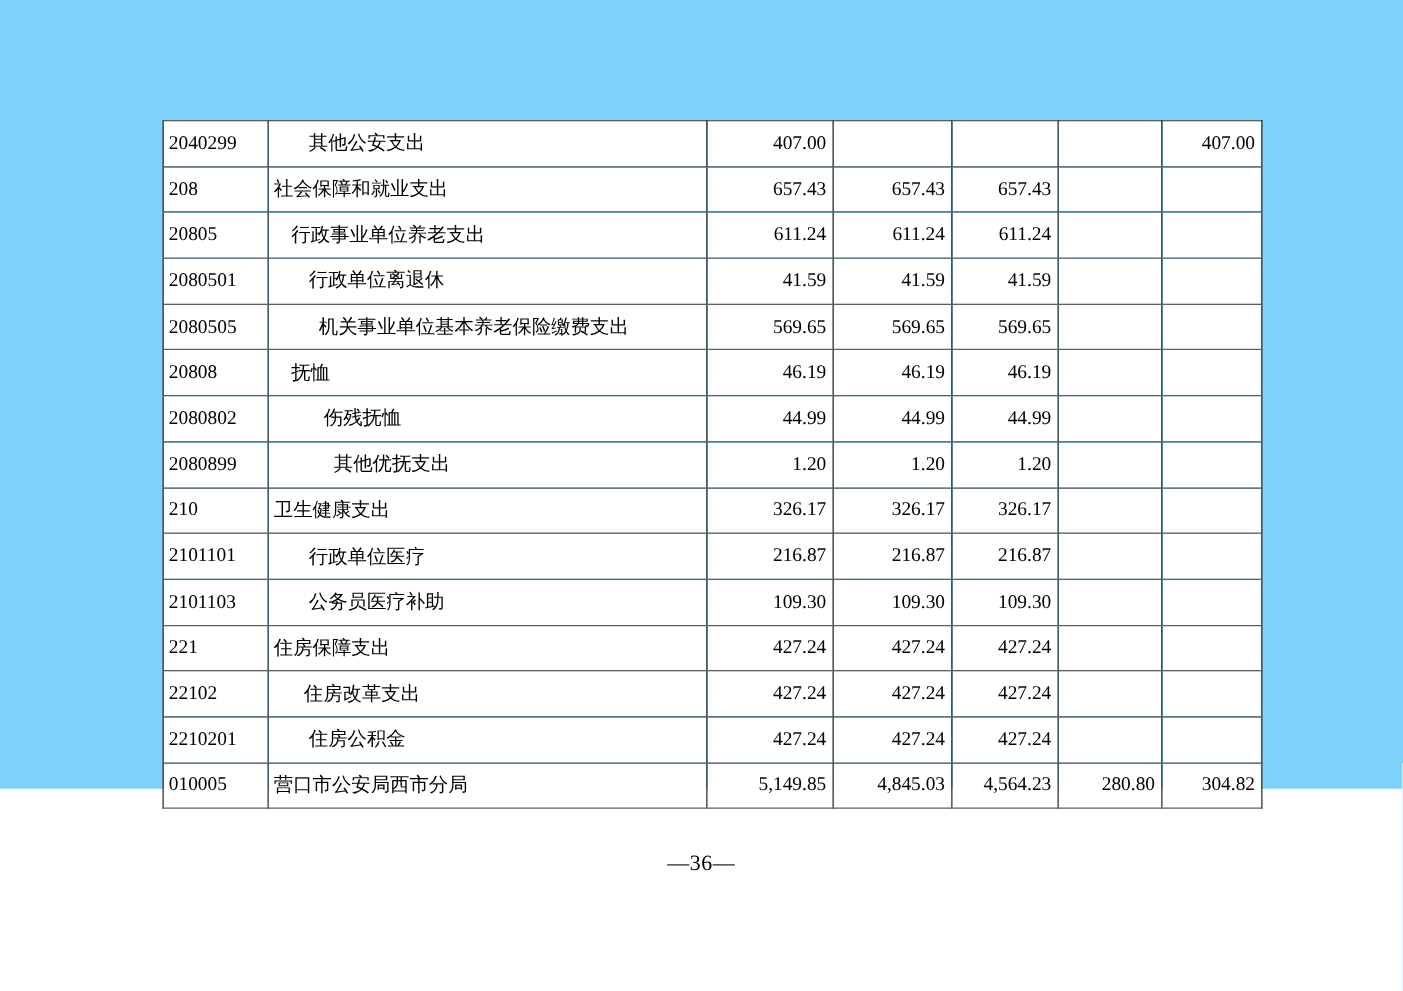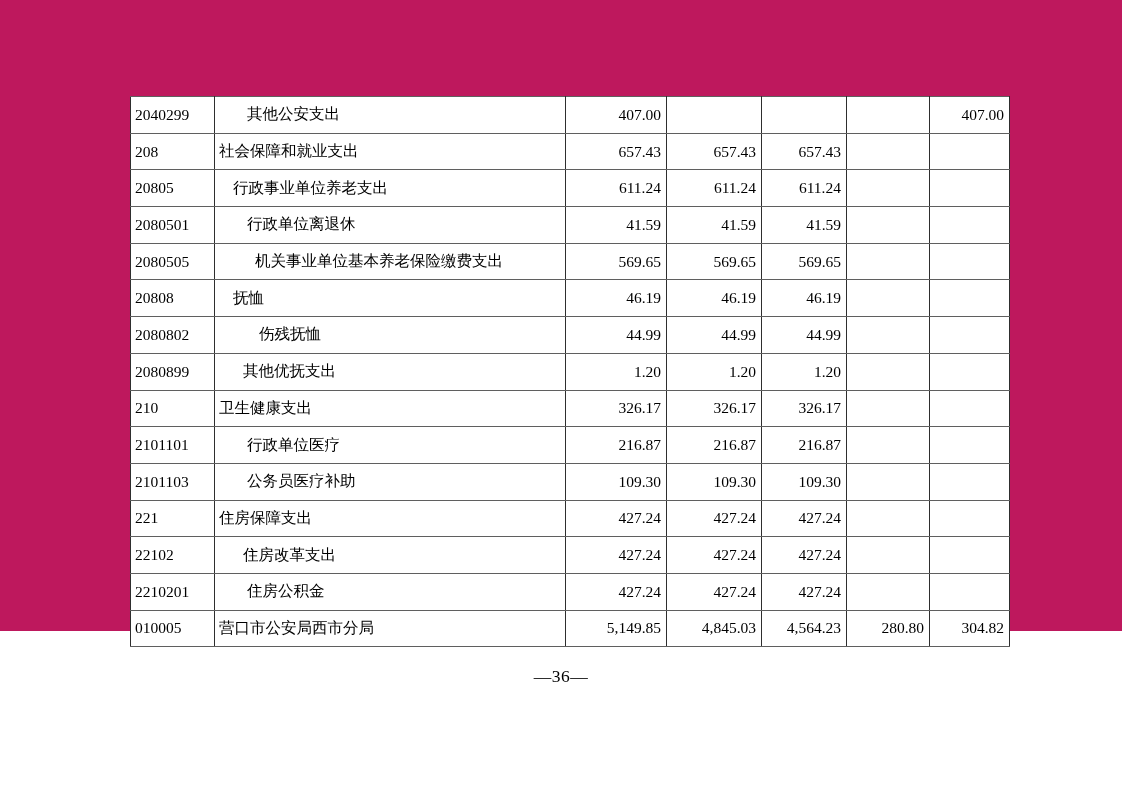--- a/index.html
+++ b/index.html
@@ -6,21 +6,21 @@
   html, body {
     width: 1122px; height: 793px;
     background: #ffffff;
     font-family: "Liberation Serif", "DejaVu Serif", serif;
     color: #000000;
     overflow: hidden;
   }
   .sheet {
     position: relative;
     width: 1122px; height: 631px;
-    background: #be185d;
+    background: #7dd3fc;
   }
   table.budget {
     position: absolute;
     left: 130px; top: 96px;
     border-collapse: collapse;
     table-layout: fixed;
   }
   table.budget tr { height: 36.7px; }
   table.budget td {
     border-left: 1px solid #2e2e2e;
@@ -31,21 +31,21 @@
     white-space: nowrap;
     overflow: hidden;
     font-size: 15.5px;
     background: #ffffff;
   }
   td.code { padding-left: 4px; font-size: 15px; }
   td.name { padding-left: 4px; }
   td.num  { text-align: right; padding-right: 5px; font-size: 15px; }
   .page-number {
     position: absolute;
-    left: 0; top: 666px;
+    left: 0; top: 680px;
     width: 100%;
     text-align: center;
     font-size: 17.5px;
     letter-spacing: 0.5px;
   }
 </style>
 </head>
 <body>
 
 <div class="sheet">
@@ -119,21 +119,21 @@
     <td class="code">2080802</td>
     <td class="name" style="padding-left: 44px;">伤残抚恤</td>
     <td class="num">44.99</td>
     <td class="num">44.99</td>
     <td class="num">44.99</td>
     <td class="num"></td>
     <td class="num"></td>
   </tr>
         <tr>
     <td class="code">2080899</td>
-    <td class="name" style="padding-left: 28px;">其他优抚支出</td>
+    <td class="name" style="padding-left: 52px;">其他优抚支出</td>
     <td class="num">1.20</td>
     <td class="num">1.20</td>
     <td class="num">1.20</td>
     <td class="num"></td>
     <td class="num"></td>
   </tr>
         <tr>
     <td class="code">210</td>
     <td class="name" style="padding-left: 4px; margin-left: 12px;">卫生健康支出</td>
     <td class="num">326.17</td>

